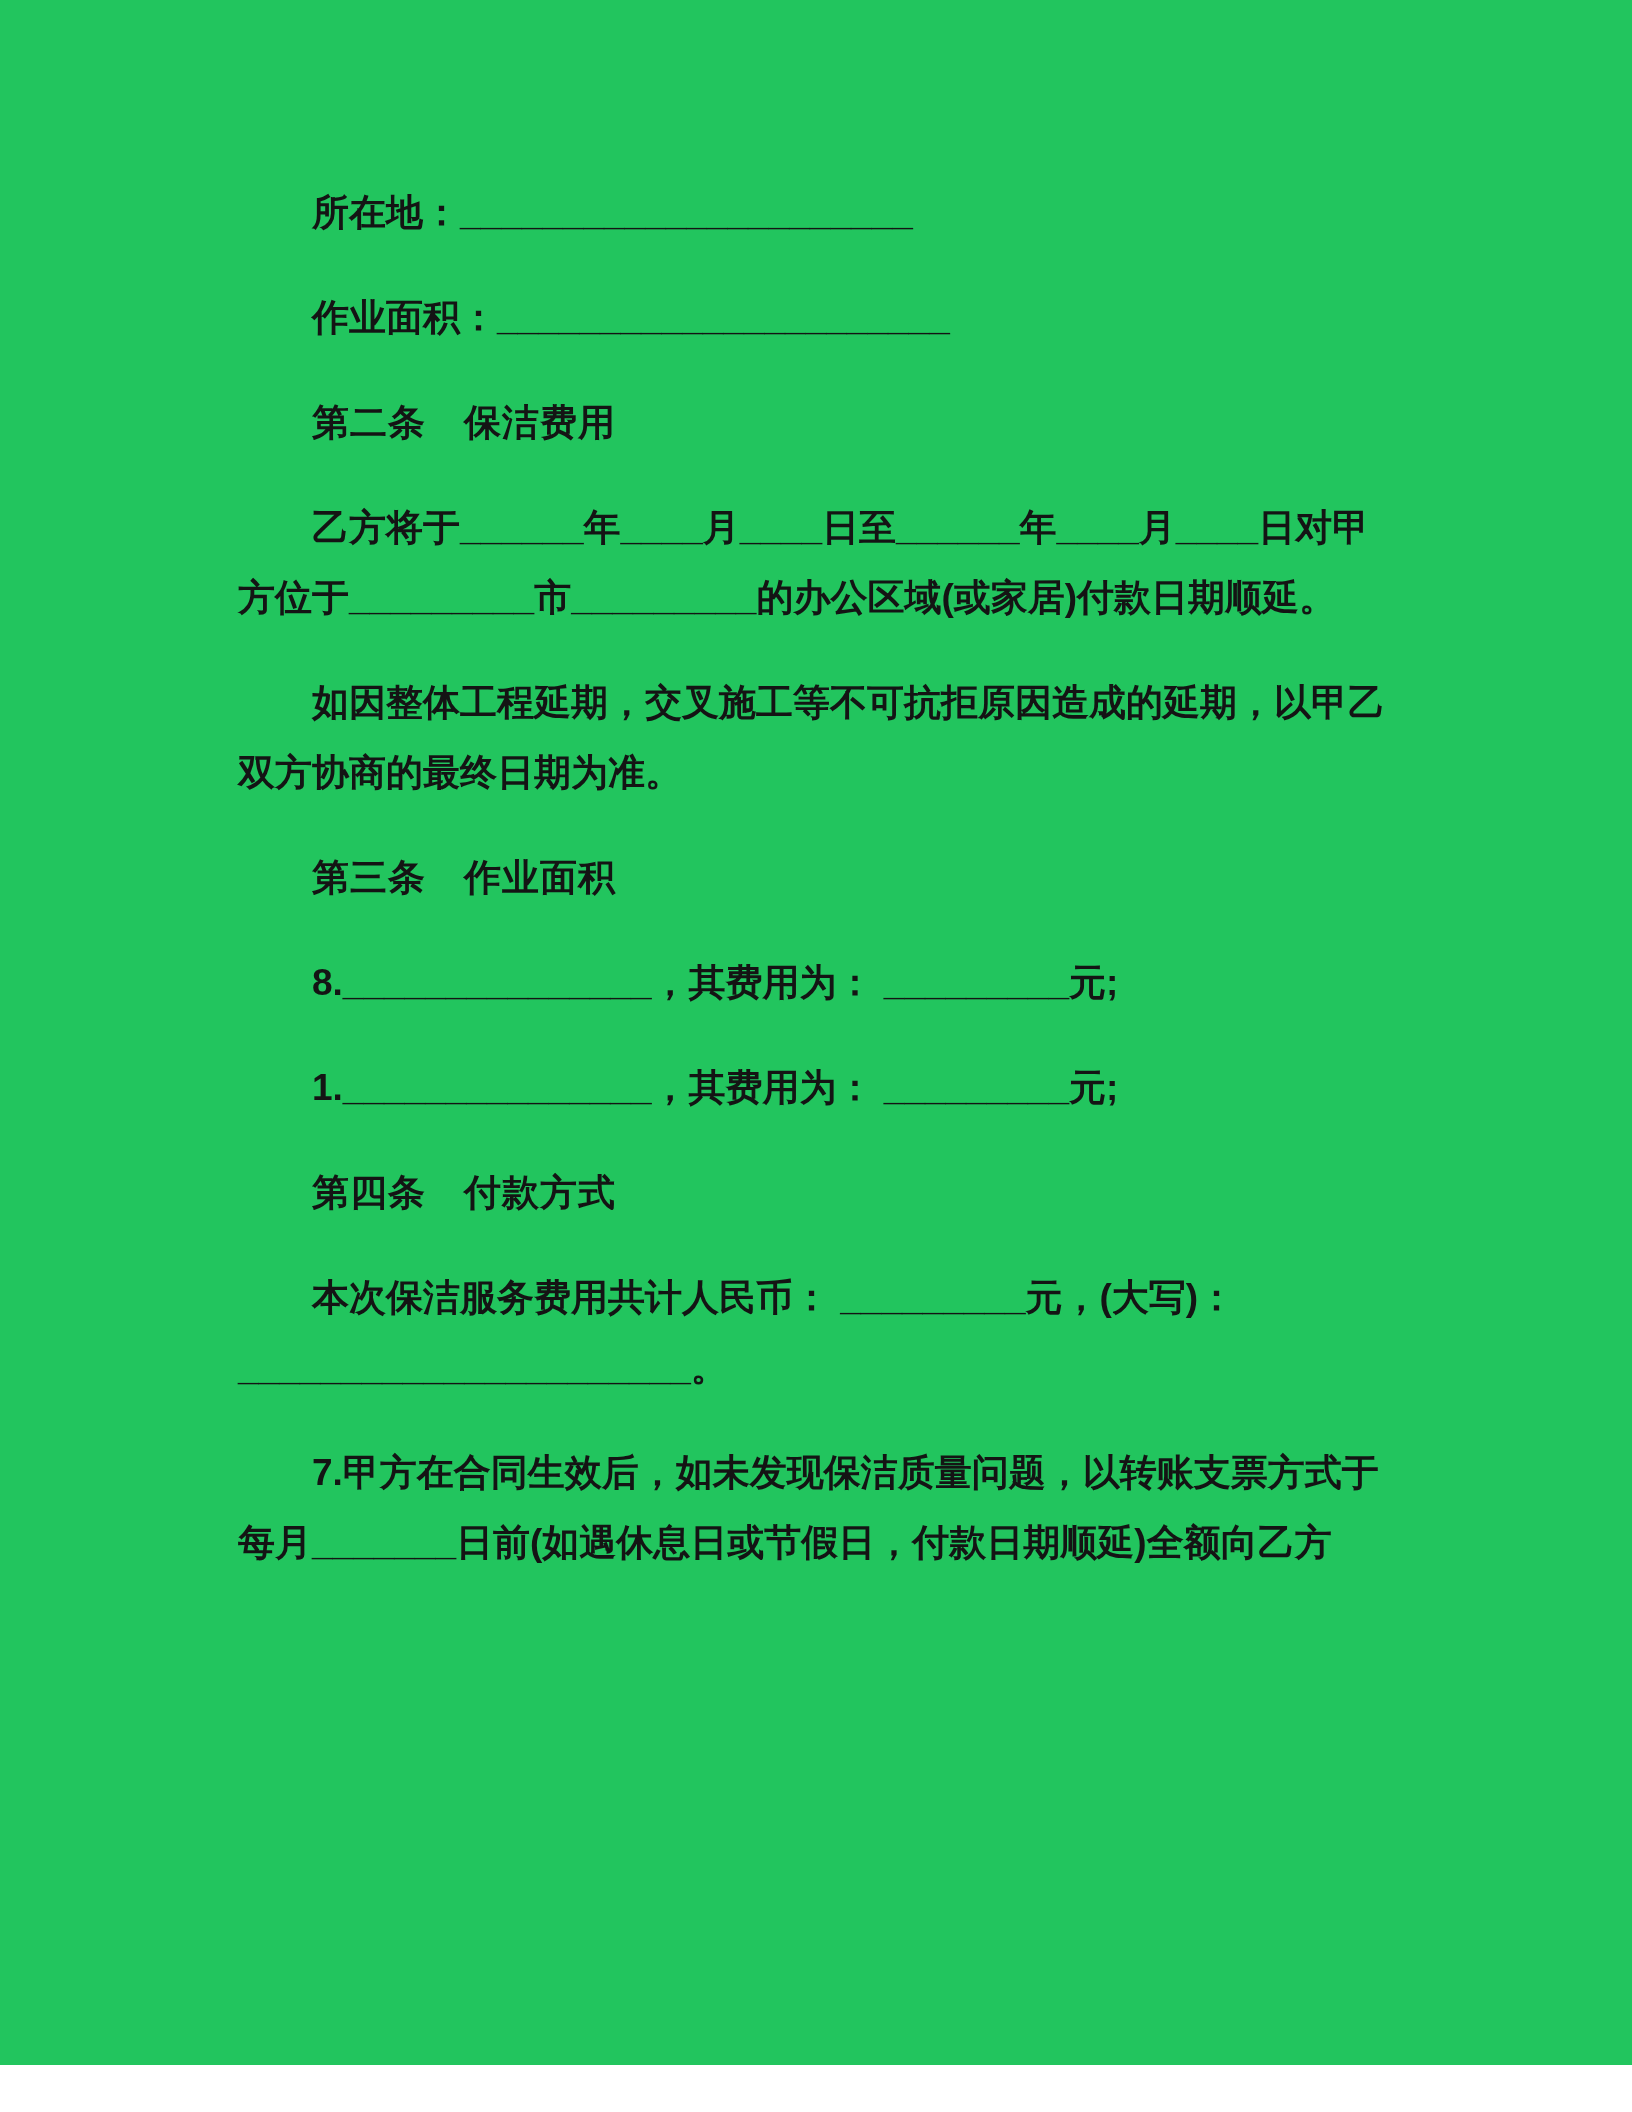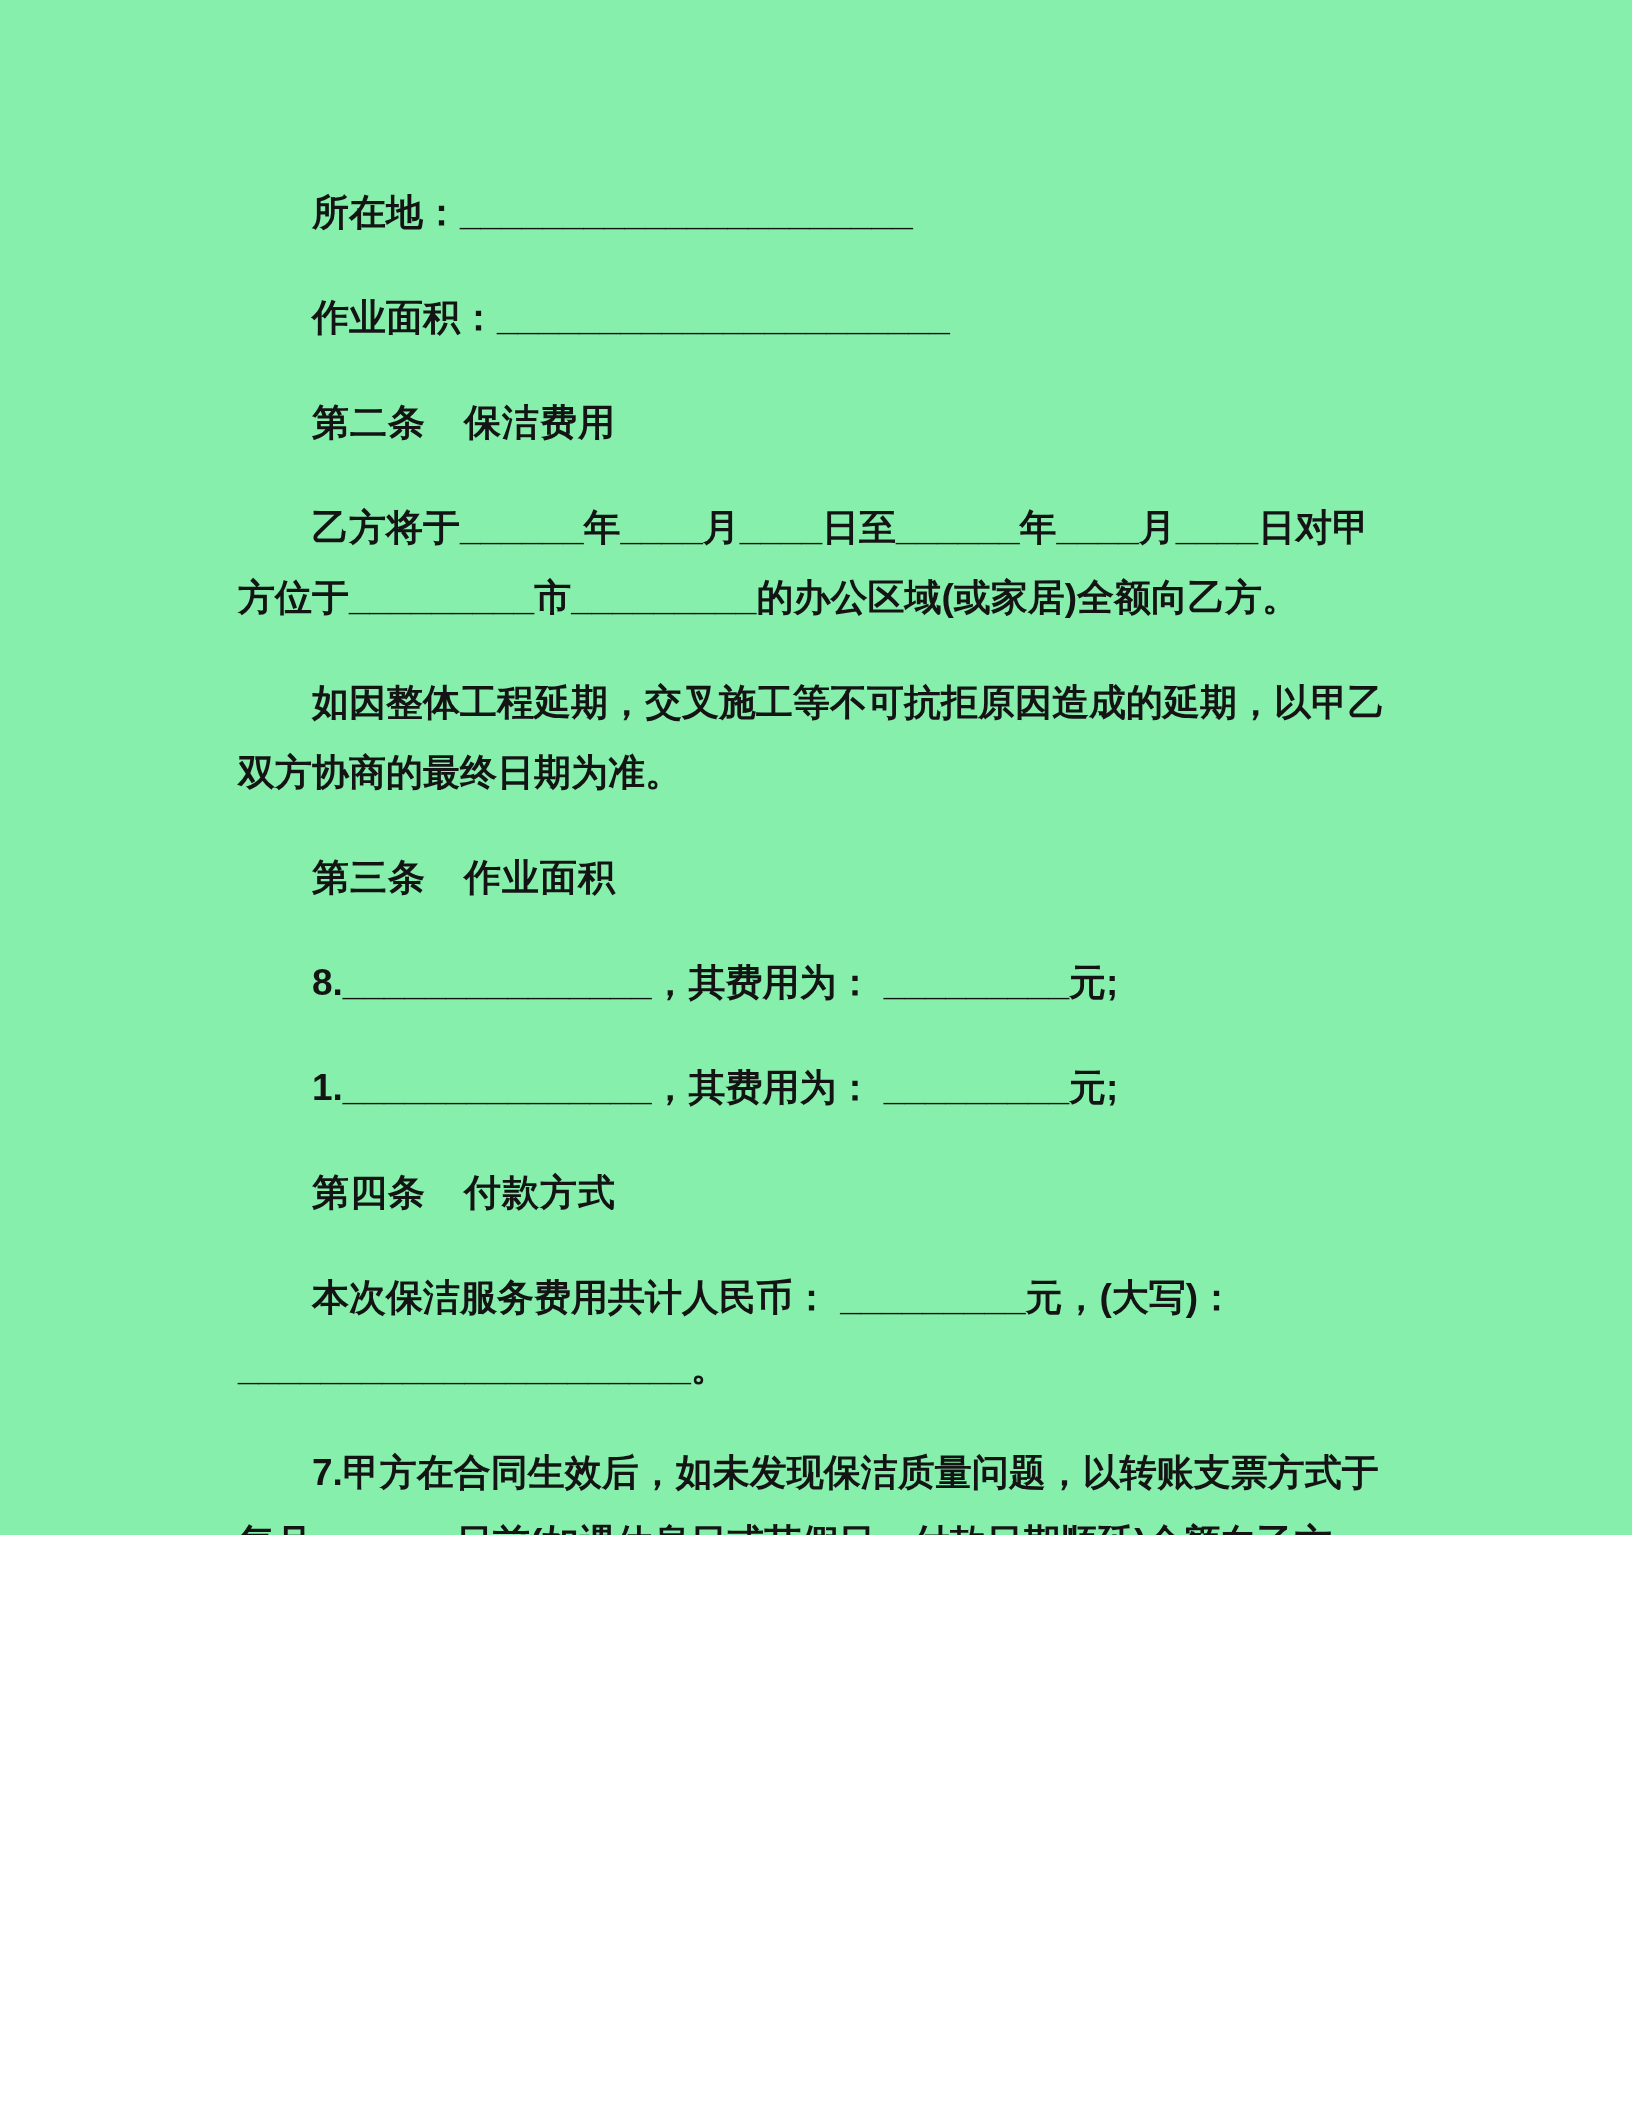--- a/index.html
+++ b/index.html
@@ -3,23 +3,23 @@
 <meta charset="utf-8">
 <style>
   html, body {
     margin: 0;
     padding: 0;
     background: #ffffff;
   }
   .page {
     position: relative;
     width: 1632px;
-    height: 1535px;
+    height: 2065px;
     box-sizing: border-box;
-    background: #86efac;
+    background: #22c55e;
     padding: 178px 245px 0 238px;
     overflow: hidden;
     font-family: "Liberation Sans", sans-serif;
     font-weight: 700;
     color: #141414;
     font-size: 37px;
     line-height: 70px;
   }
   .para {
     margin: 0 0 35px 0;
@@ -36,21 +36,21 @@
 <body>
 
 <div class="page">
 
   <p class="para">所在地：______________________</p>
 
   <p class="para">作业面积：______________________</p>
 
   <p class="para heading">第二条　保洁费用</p>
 
-  <p class="para">乙方将于______年____月____日至______年____月____日对甲方位于_________市_________的办公区域(或家居)全额向乙方。</p>
+  <p class="para">乙方将于______年____月____日至______年____月____日对甲方位于_________市_________的办公区域(或家居)付款日期顺延。</p>
 
 
   <p class="para">如因整体工程延期，交叉施工等不可抗拒原因造成的延期，以甲乙双方协商的最终日期为准。</p>
 
   <p class="para heading">第三条　作业面积</p>
 
   <p class="para">8._______________，其费用为： _________元;</p>
 
   <p class="para">1._______________，其费用为： _________元;</p>
 

